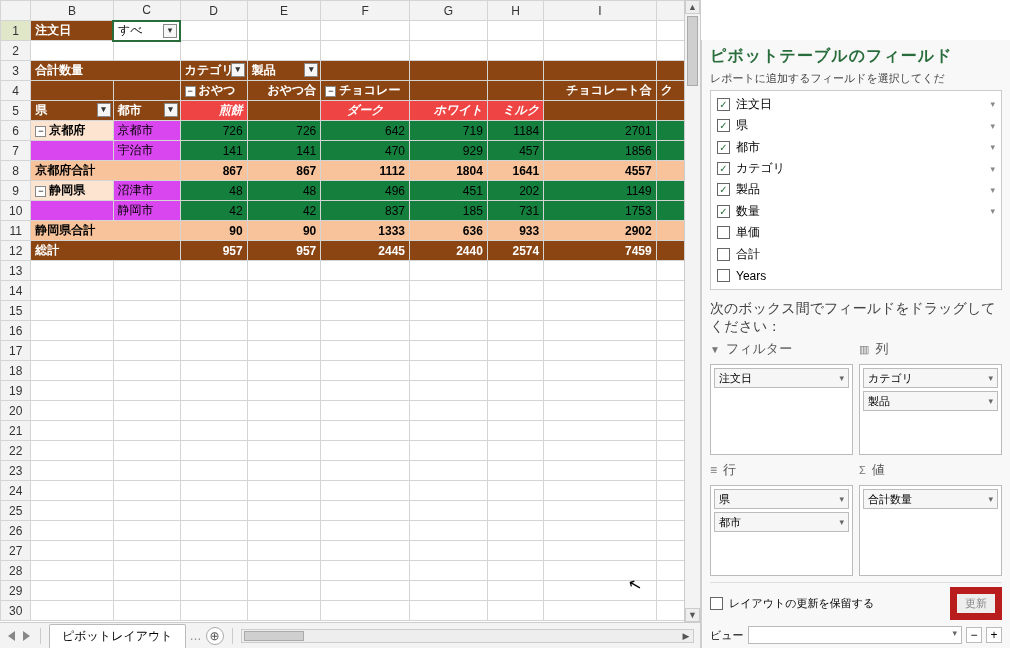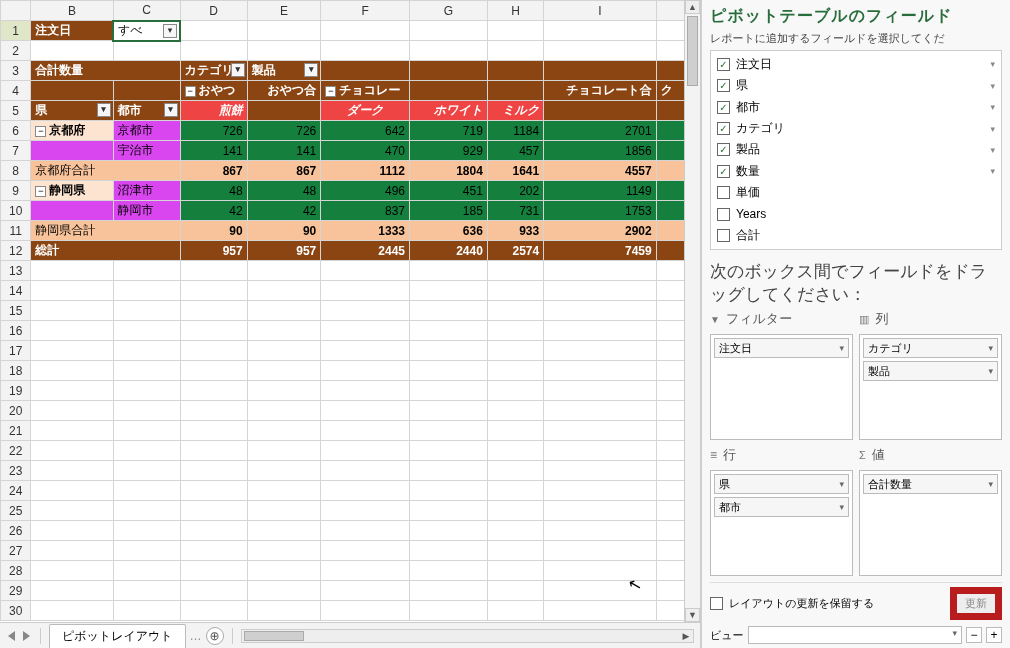--- a/index.html
+++ b/index.html
@@ -63,21 +63,21 @@
   .col-G { width: 72px; }
   .col-H { width: 52px; }
   .col-I { width: 104px; }
   .col-J { width: 40px; }
 
   
   .hdr-brown { background:#8b4513; color:#fff; font-weight:bold; }
   .hdr-brown-italic { background:#ef4444; color:#fff; font-weight:bold; font-style:italic; }
   .data-light { background:#15803d; text-align:right; }
   .data-mid  { background:#f8c39a; text-align:right; font-weight:bold; }
-  .data-mid-left { background:#f8c39a; font-weight:normal;margin-left:12px; }
+  .data-mid-left { background:#f8c39a; font-weight:bold;margin-left:12px; }
   .lbl-light { background:#d946ef;margin-top:22px; }
   .lbl-light-bold { background:#fde4d0; font-weight:bold; }
   .grand { background:#8b4513; color:#fff; font-weight:bold; text-align:right; }
   .grand-left { background:#8b4513; color:#fff; font-weight:bold; }
 
   .dd-btn {
     display:inline-block;
     width:14px; height:14px;
     border:1px solid #888;
     background:#f6f6f6;
@@ -157,35 +157,36 @@
   .vscroll .thumb{position:absolute;top:16px;left:2px;right:2px;height:70px;background:#cfcfcf;border:1px solid #aaa;}
 
   
   .fieldpanel {
     flex:1;
     background:#f8f8f8;
     border-left:1px solid #d0d0d0;
     padding:6px 8px 4px 8px;
     display:flex;
     flex-direction:column;
+    margin-top:40px;
   }
   .fp-title { font-size:16px; font-weight:bold; color:#2a6d3c; margin-bottom:4px; letter-spacing:1px;}
   .fp-sub { font-size:11px; color:#444; margin-bottom:4px; }
   .fieldlist {
     border:1px solid #ccc; background:#fff; padding:4px 6px;
     display:flex; flex-direction:column; gap:3px;
     margin-bottom:10px;
     max-height:200px;
   }
   .fielditem { display:flex; align-items:center; gap:6px; position:relative; height:20px;}
   .fielditem .chk { width:13px;height:13px;border:1px solid #666;background:#fff;display:flex;align-items:center;justify-content:center;font-size:10px;color:#2a6d3c;cursor:pointer;}
   .fielditem .chk.checked::after{content:"✓";}
   .fielditem .fld-dd { position:absolute;right:0;font-size:9px;color:#888;cursor:pointer;}
 
-  .drag-sub { font-size:17px;color:#444;margin-bottom:4px; }
+  .drag-sub { font-size:14px;color:#444;margin-bottom:4px; }
   .drop-grid {
     display:grid;
     grid-template-columns:1fr 1fr;
     grid-template-rows:auto 1fr auto 1fr;
     gap:6px;
     flex:1;
     margin-bottom:6px;
   }
   .drop-hdr { font-size:13px;color:#555;display:flex;align-items:center;gap:4px;}
   .drop-box {
@@ -687,25 +688,25 @@
           <span class="chk checked"></span>
           <span>数量</span>
           <span class="fld-dd">▾</span>
         </div>
       <div class="fielditem">
           <span class="chk"></span>
           <span>単価</span>
         </div>
       <div class="fielditem">
           <span class="chk"></span>
+          <span>合計</span>
+        </div>
+      <div class="fielditem">
+          <span class="chk"></span>
           <span>Years</span>
-        </div>
-      <div class="fielditem">
-          <span class="chk"></span>
-          <span>合計</span>
         </div>
     </div>
 
     <div class="drag-sub">次のボックス間でフィールドをドラッグしてください：</div>
 
     <div class="drop-grid">
       <div class="drop-hdr icon-filter">
           <span>フィルター</span>
         </div>
       <div class="drop-hdr icon-cols">

